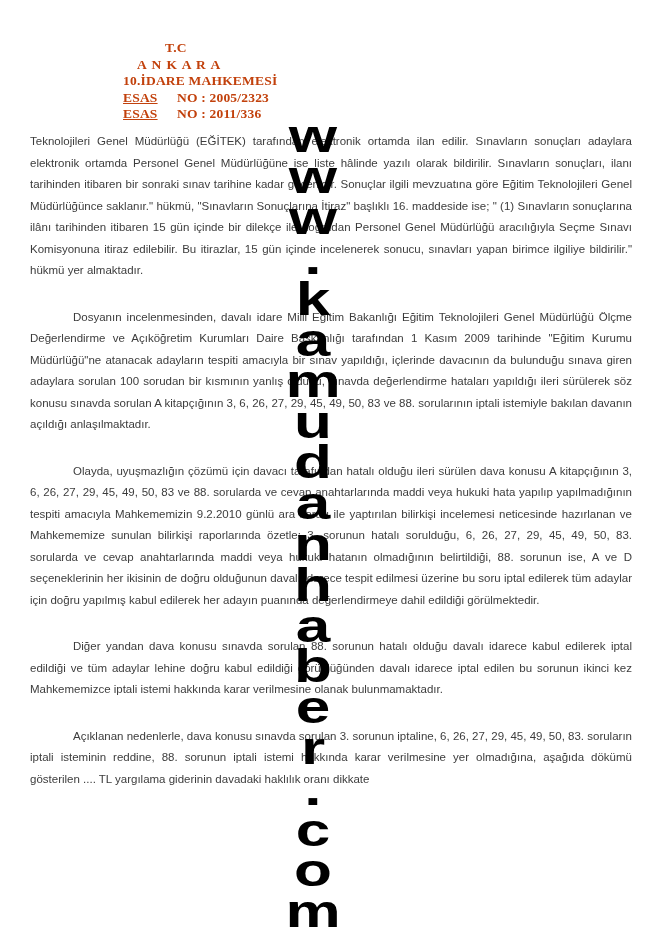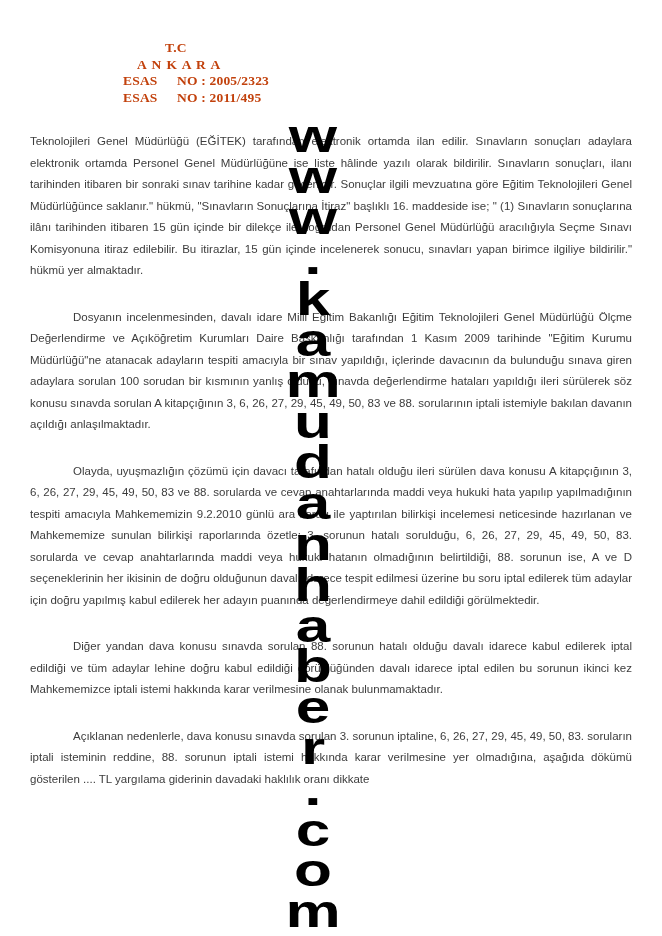--- a/index.html
+++ b/index.html
@@ -26,21 +26,21 @@
     font-size: 13.5px;
     line-height: 16.5px;
     color: #c2410c;
     letter-spacing: 0.2px;
     white-space: nowrap;
     margin-left: 20px;
   }
   .court-header .tc   { margin-left: 42px; }
   .court-header .city { margin-left: 14px; letter-spacing: 1px; }
   .header-row { display: flex; }
-  .header-row .lbl { width: 54px; }
+  .header-row .lbl { width: 54px; text-decoration: underline; }
 
   
   .doc-body {
     position: absolute;
     left: 30px;
     top: 127px;
     width: 602px;
     font-size: 11.5px;
     line-height: 21.5px;
     color: #3c3c3c;
@@ -75,27 +75,28 @@
   }
 </style>
 </head>
 <body>
 
 <div class="page">
 
   <div class="court-header">
     <div class="tc">T.C</div>
     <div class="city">A N K A R A</div>
+    <div class="court-name">10.İDARE MAHKEMESİ</div>
     <div class="header-row">
       <span class="lbl">ESAS</span>
       <span>NO : 2005/2323</span>
     </div>
     <div class="header-row">
       <span class="lbl">ESAS</span>
-      <span>NO : 2011/495</span>
+      <span>NO : 2011/336</span>
     </div>
   </div>
 
   <div class="doc-body">
     <p class="no-indent">Teknolojileri Genel Müdürlüğü (EĞİTEK) tarafından elektronik ortamda ilan edilir. Sınavların sonuçları adaylara elektronik ortamda Personel Genel Müdürlüğüne ise liste hâlinde yazılı olarak bildirilir. Sınavların sonuçları, ilanı tarihinden itibaren bir sonraki sınav tarihine kadar geçerlidir. Sonuçlar ilgili mevzuatına göre Eğitim Teknolojileri Genel Müdürlüğünce saklanır." hükmü, "Sınavların Sonuçlarına İtiraz" başlıklı 16. maddeside ise; " (1) Sınavların sonuçlarına ilânı tarihinden itibaren 15 gün içinde bir dilekçe ile doğrudan Personel Genel Müdürlüğü aracılığıyla Seçme Sınavı Komisyonuna itiraz edilebilir. Bu itirazlar, 15 gün içinde incelenerek sonucu, sınavları yapan birimce ilgiliye bildirilir." hükmü yer almaktadır.</p>
     <p>Dosyanın incelenmesinden,  davalı idare Milli Eğitim Bakanlığı Eğitim Teknolojileri Genel Müdürlüğü Ölçme Değerlendirme ve Açıköğretim Kurumları Daire Başkanlığı tarafından 1 Kasım 2009 tarihinde "Eğitim Kurumu Müdürlüğü"ne atanacak adayların tespiti amacıyla bir sınav yapıldığı, içlerinde davacının da bulunduğu sınava giren adaylara sorulan 100 sorudan bir kısmının yanlış olduğu, sınavda değerlendirme hataları yapıldığı ileri sürülerek söz konusu sınavda sorulan A kitapçığının 3, 6, 26, 27, 29, 45, 49, 50, 83 ve 88. sorularının iptali istemiyle bakılan davanın açıldığı anlaşılmaktadır.</p>
     <p>Olayda, uyuşmazlığın çözümü için davacı tarafından hatalı olduğu ileri sürülen dava konusu A kitapçığının 3, 6, 26, 27, 29, 45, 49, 50, 83 ve 88. sorularda ve cevap anahtarlarında maddi veya hukuki hata yapılıp yapılmadığının tespiti amacıyla Mahkememizin 9.2.2010 günlü ara kararı ile yaptırılan bilirkişi incelemesi neticesinde hazırlanan ve Mahkememize sunulan bilirkişi raporlarında özetle; 3. sorunun hatalı sorulduğu,  6, 26, 27, 29, 45, 49, 50, 83. sorularda ve cevap anahtarlarında maddi veya hukuki hatanın olmadığının belirtildiği, 88. sorunun ise, A ve D seçeneklerinin her ikisinin de doğru olduğunun davalı idarece tespit edilmesi üzerine bu soru iptal edilerek tüm adaylar için doğru yapılmış  kabul edilerek her adayın puanında değerlendirmeye dahil edildiği görülmektedir.</p>
     <p>Diğer yandan dava konusu sınavda sorulan  88. sorunun hatalı olduğu davalı idarece kabul edilerek iptal edildiği ve  tüm adaylar lehine doğru kabul edildiği görüldüğünden davalı idarece iptal edilen bu sorunun ikinci kez Mahkememizce iptali istemi hakkında karar verilmesine olanak bulunmamaktadır.</p>
     <p>Açıklanan nedenlerle, dava konusu sınavda sorulan 3. sorunun iptaline, 6, 26, 27, 29, 45, 49, 50, 83. soruların iptali isteminin reddine, 88. sorunun iptali istemi hakkında karar verilmesine yer olmadığına, aşağıda dökümü gösterilen .... TL yargılama giderinin davadaki haklılık oranı dikkate</p>
   </div>

